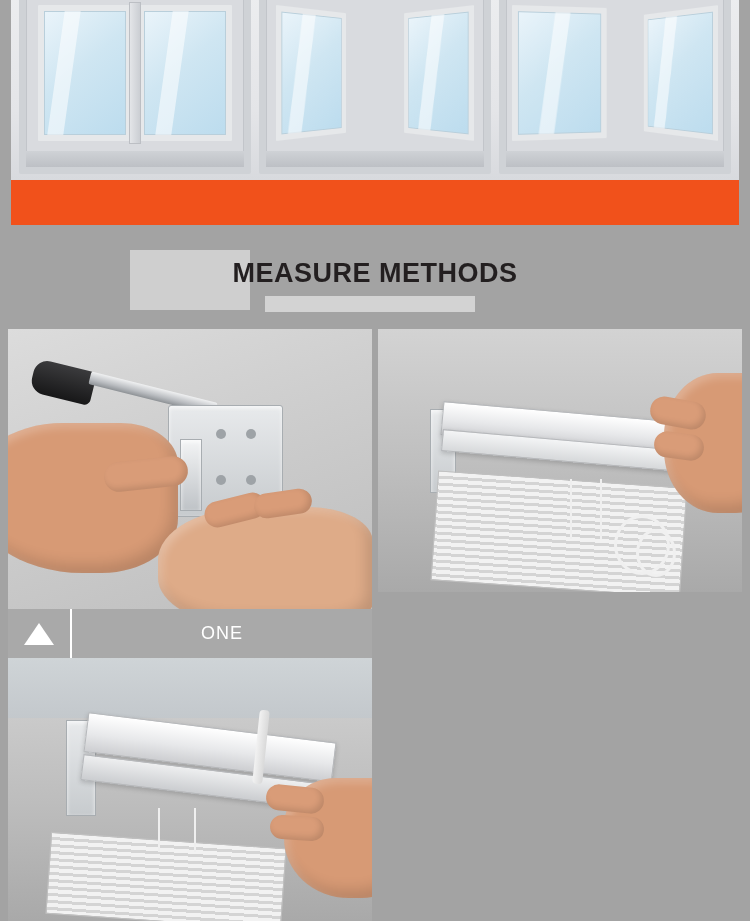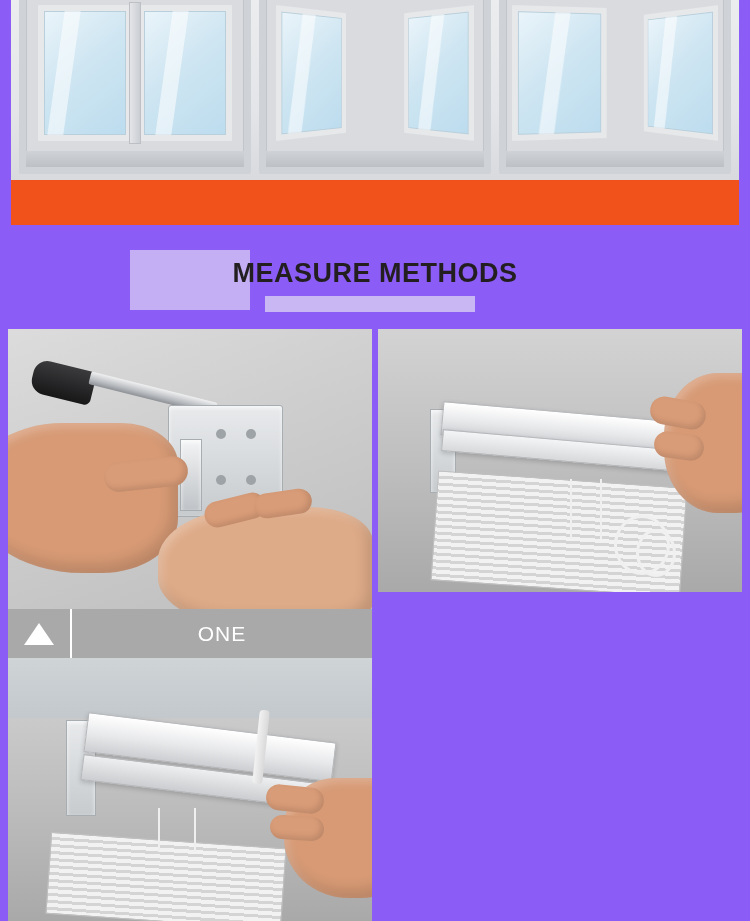--- a/index.html
+++ b/index.html
@@ -7,21 +7,21 @@
     width: 750px;
     height: 921px;
     background: #ffffff;
     font-family: "Liberation Sans", sans-serif;
     overflow: hidden;
   }
   .page {
     position: relative;
     width: 750px;
     height: 921px;
-    background: #8b5cf6;
+    background: #a3a3a3;
   }
 
   
   .window-band {
     position: absolute;
     left: 11px;
     top: 0;
     width: 728px;
     height: 180px;
     background: #e9eaec;
@@ -251,21 +251,21 @@
   }
   .cap-divider {
     width: 2px;
     height: 100%;
     background: #ffffff;
   }
   .cap-text {
     flex: 1;
     text-align: center;
     color: #ffffff;
-    font-size: 21px;
+    font-size: 18px;
     letter-spacing: 1px;
   }
 </style>
 </head>
 <body>
 
 <div class="page">
 
   <div class="window-band">
     <div class="wb-inner">

